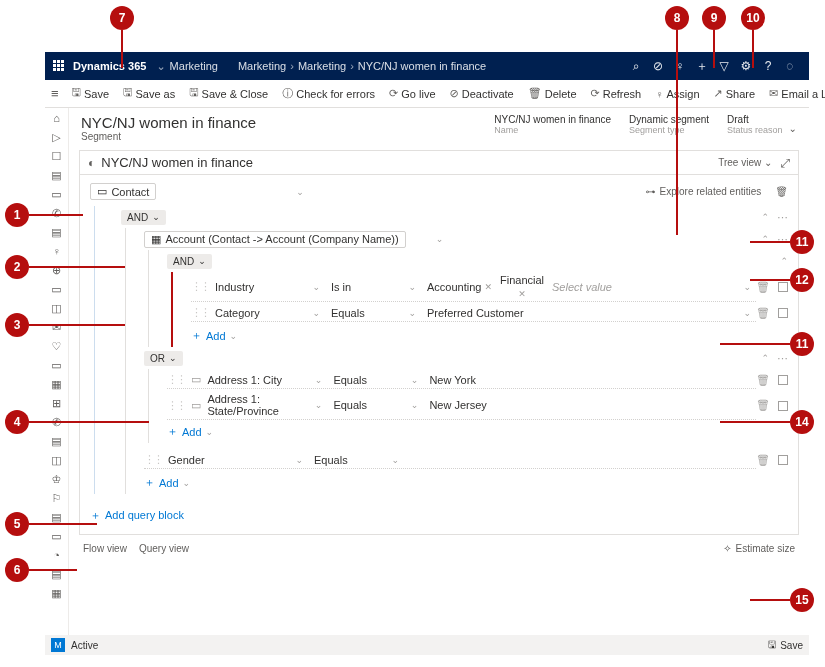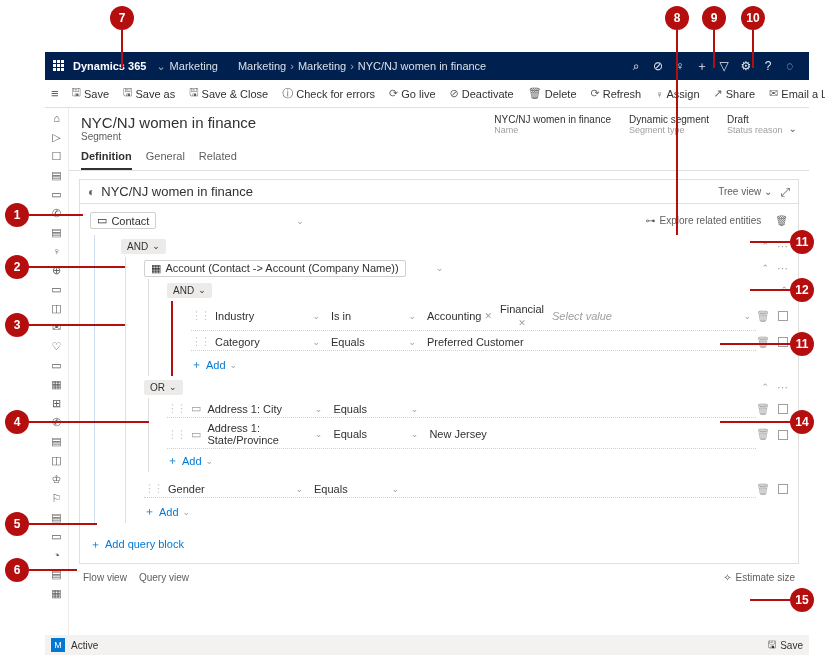--- a/index.html
+++ b/index.html
@@ -131,21 +131,21 @@
   </div>
 <div class="callout" style="top:558px;left:5px;">
     <div class="circle">6</div>
     <div class="line-h" style="left:24px;width:48px;"></div>
   </div>
 
 <div class="callout" style="top:230px;left:790px;">
     <div class="circle">11</div>
     <div class="line-h" style="left:-40px;width:40px;"></div>
   </div>
-<div class="callout" style="top:278px;left:790px;">
+<div class="callout" style="top:268px;left:790px;">
     <div class="circle">12</div>
     <div class="line-h" style="left:-40px;width:40px;"></div>
   </div>
 <div class="callout" style="top:332px;left:790px;">
     <div class="circle">11</div>
     <div class="line-h" style="left:-70px;width:70px;"></div>
   </div>
 <div class="callout" style="top:410px;left:790px;">
     <div class="circle">14</div>
     <div class="line-h" style="left:-70px;width:70px;"></div>
@@ -281,25 +281,20 @@
           <div class="ml">Segment type</div>
         </div>
       <div class="meta">
           <div class="mv">Draft</div>
           <div class="ml">Status reason</div>
         </div>
     </div>
     <div class="chevdown">⌄</div>
   </div>
 
-  <div class="tabs">
-    <div class="tab active">Definition</div>
-    <div class="tab">General</div>
-    <div class="tab">Related</div>
-  </div>
 
   <div class="designer-wrap">
     <div class="designer-head">
       <span style="color:#605e5c;">◐</span>
       <span class="dt">NYC/NJ women in finance</span>
       <div class="spacer"></div>
       <span class="treeview"><span>Tree view</span> ⌄</span>
       <span style="color:#605e5c;">⤢</span>
     </div>
 
@@ -437,20 +432,23 @@
                 <span class="grip">⋮⋮</span>
                 <span style="color:#a19f9d;">▭</span>
                 <div class="fld" style="width:120px;">
                     <span>Address 1: City</span>
                     <span class="ch">⌄</span>
                   </div>
                 <div class="fld" style="width:90px;">
                     <span>Equals</span>
                     <span class="ch">⌄</span>
                   </div>
+                <div class="fld" style="flex:1;">
+                    <span>New York</span>
+                  </div>
               </div>
               <div class="rowicons">
                   <span>🗑</span>
                   <span class="chk"></span>
                 </div>
             </div>
             <div class="row">
               <div class="clause">
                 <span class="grip">⋮⋮</span>
                 <span style="color:#a19f9d;">▭</span>

